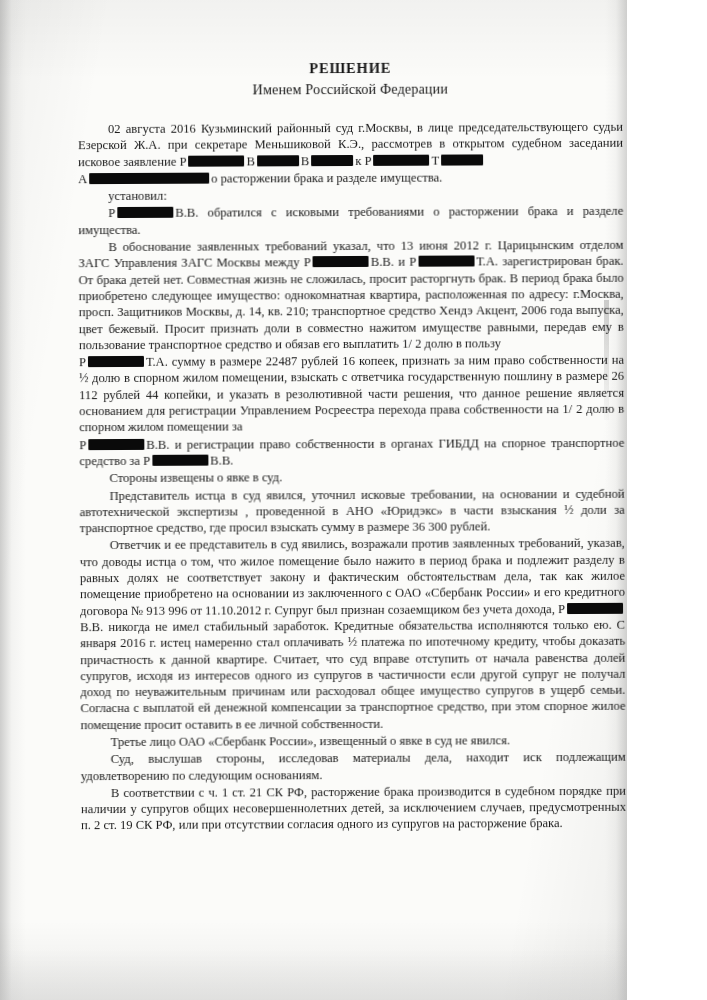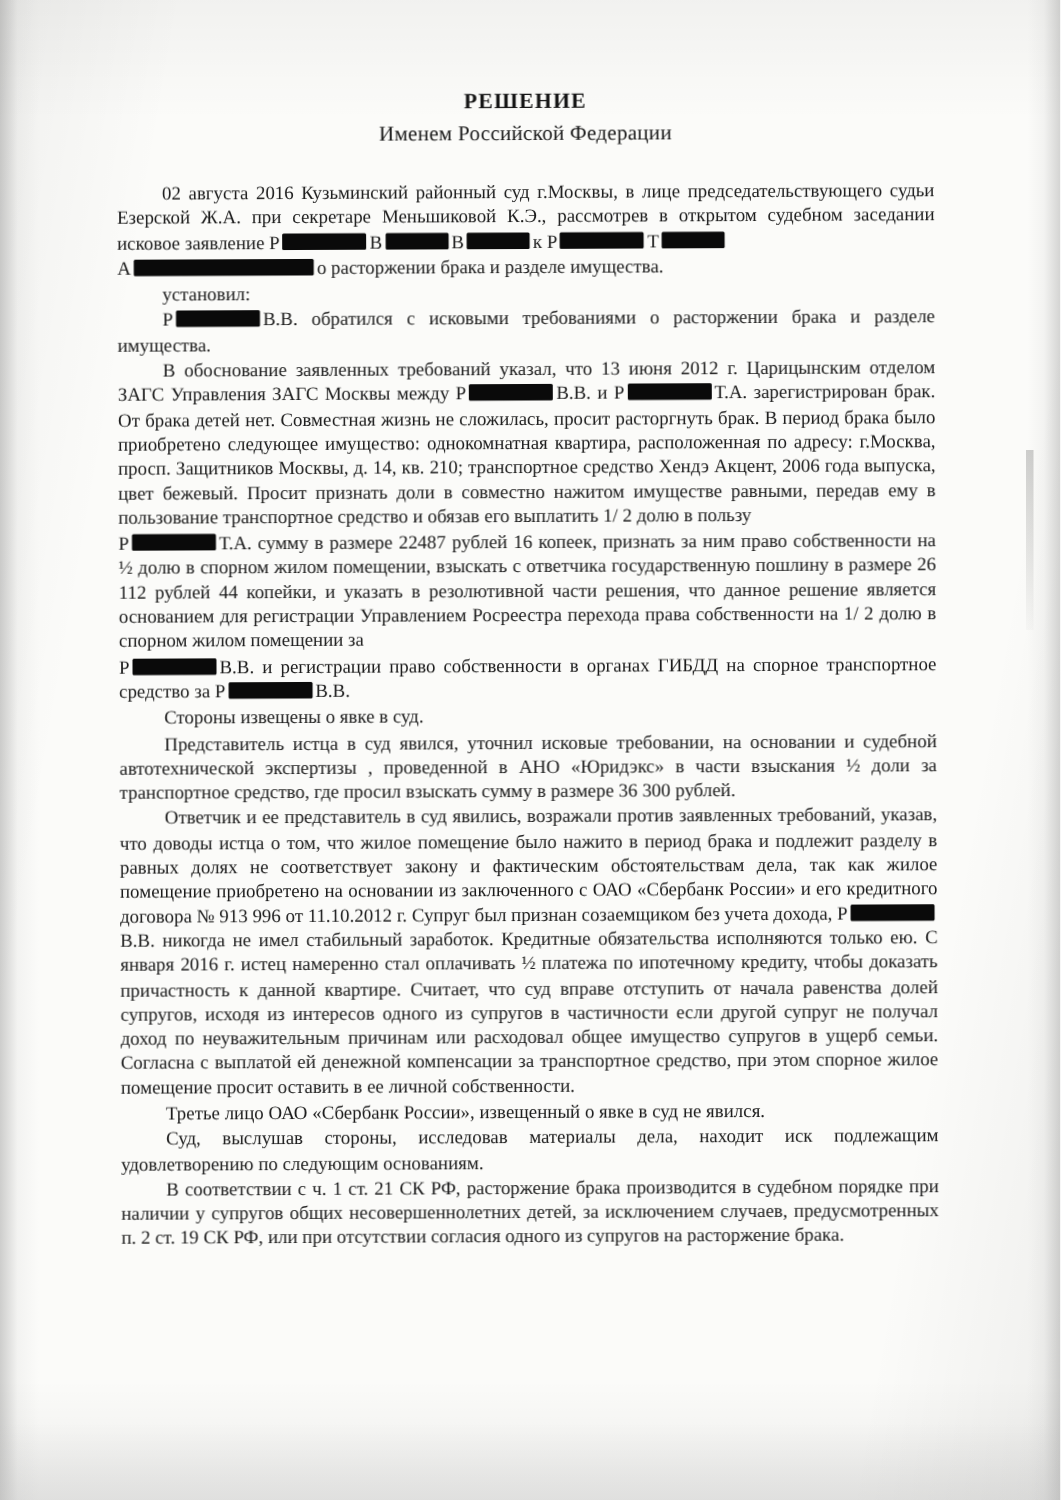--- a/index.html
+++ b/index.html
@@ -8,21 +8,21 @@
     background: #ffffff;
   }
   body {
     width: 707px;
     height: 1000px;
     overflow: hidden;
     font-family: "Liberation Serif", serif;
   }
   .page {
     position: relative;
-    width: 707px;
+    width: 627px;
     height: 1000px;
     background: #fbfbf9;
     overflow: hidden;
   }
   
   .scan-tint {
     position: absolute;
     inset: 0;
     background:
       linear-gradient(100deg, rgba(0,0,0,0.045) 0%, rgba(0,0,0,0.0) 14%, rgba(0,0,0,0.0) 84%, rgba(0,0,0,0.05) 100%),

